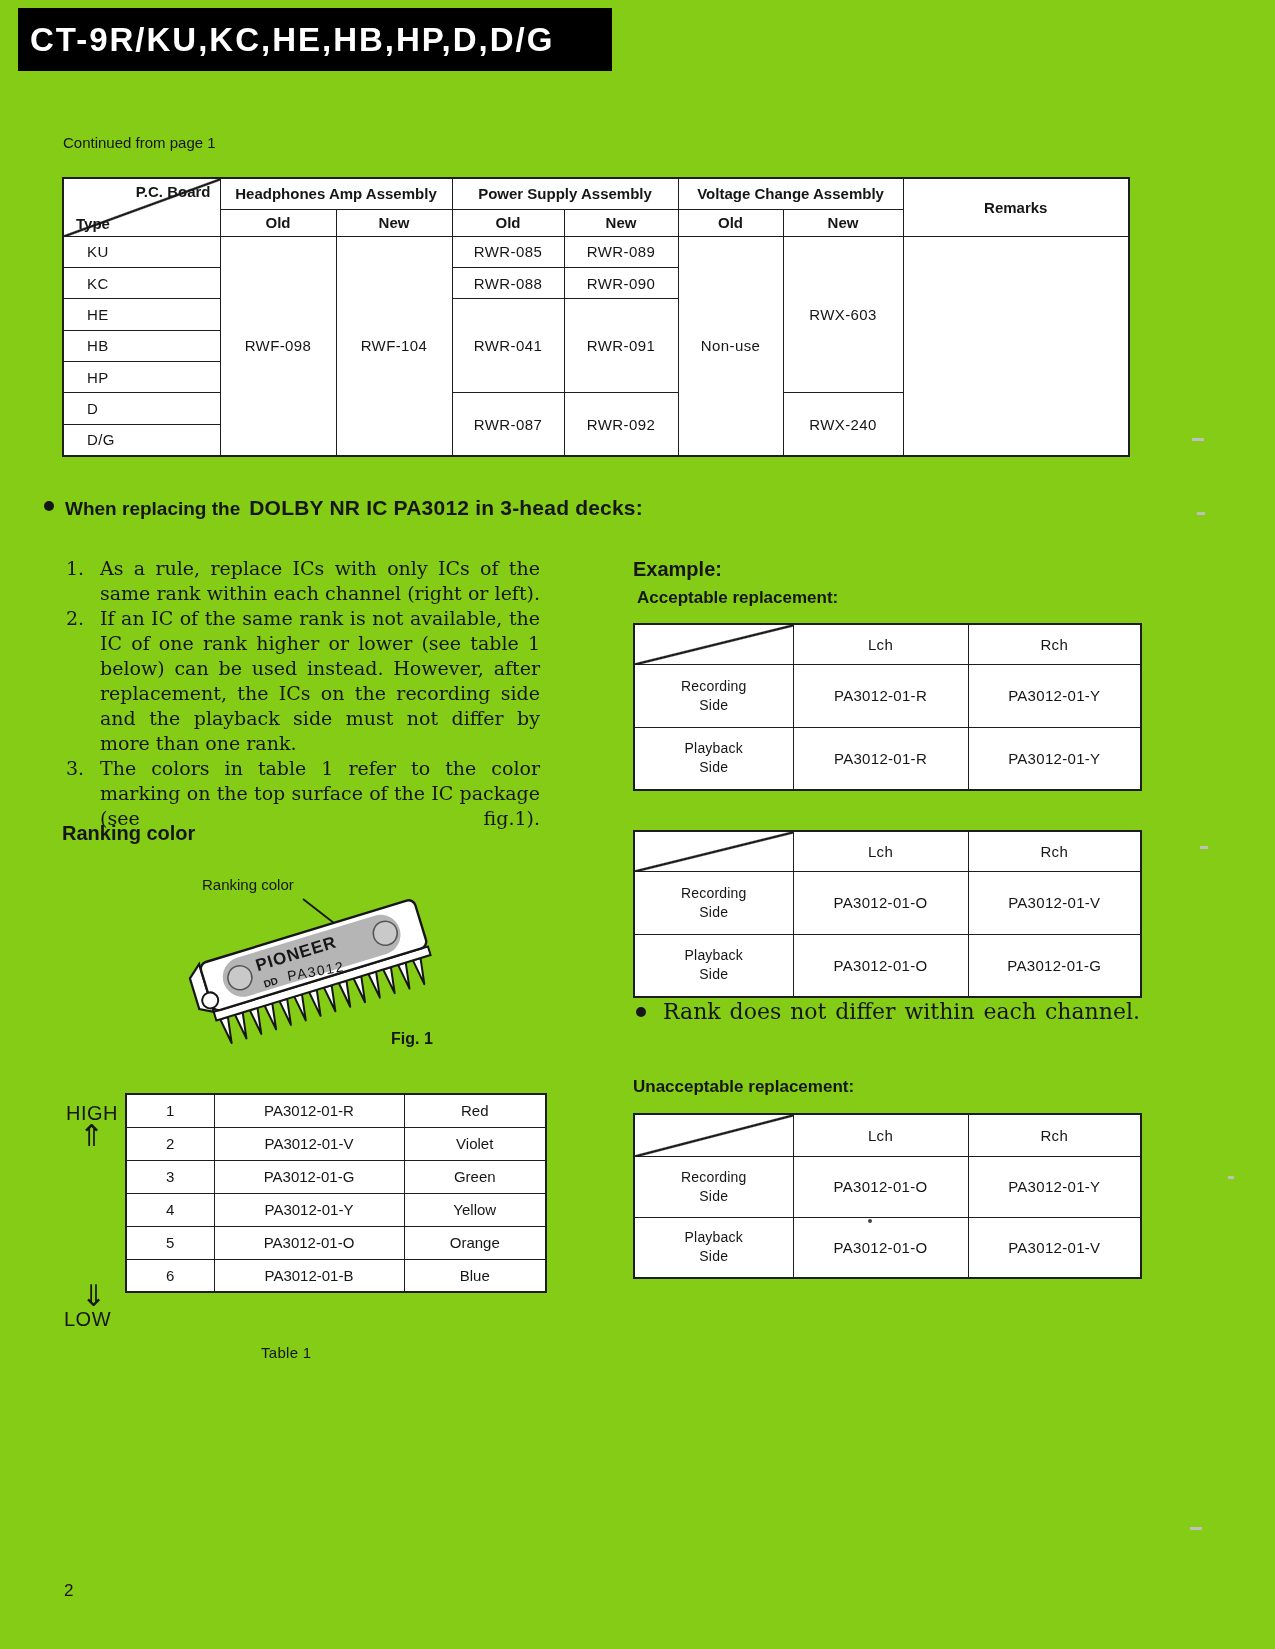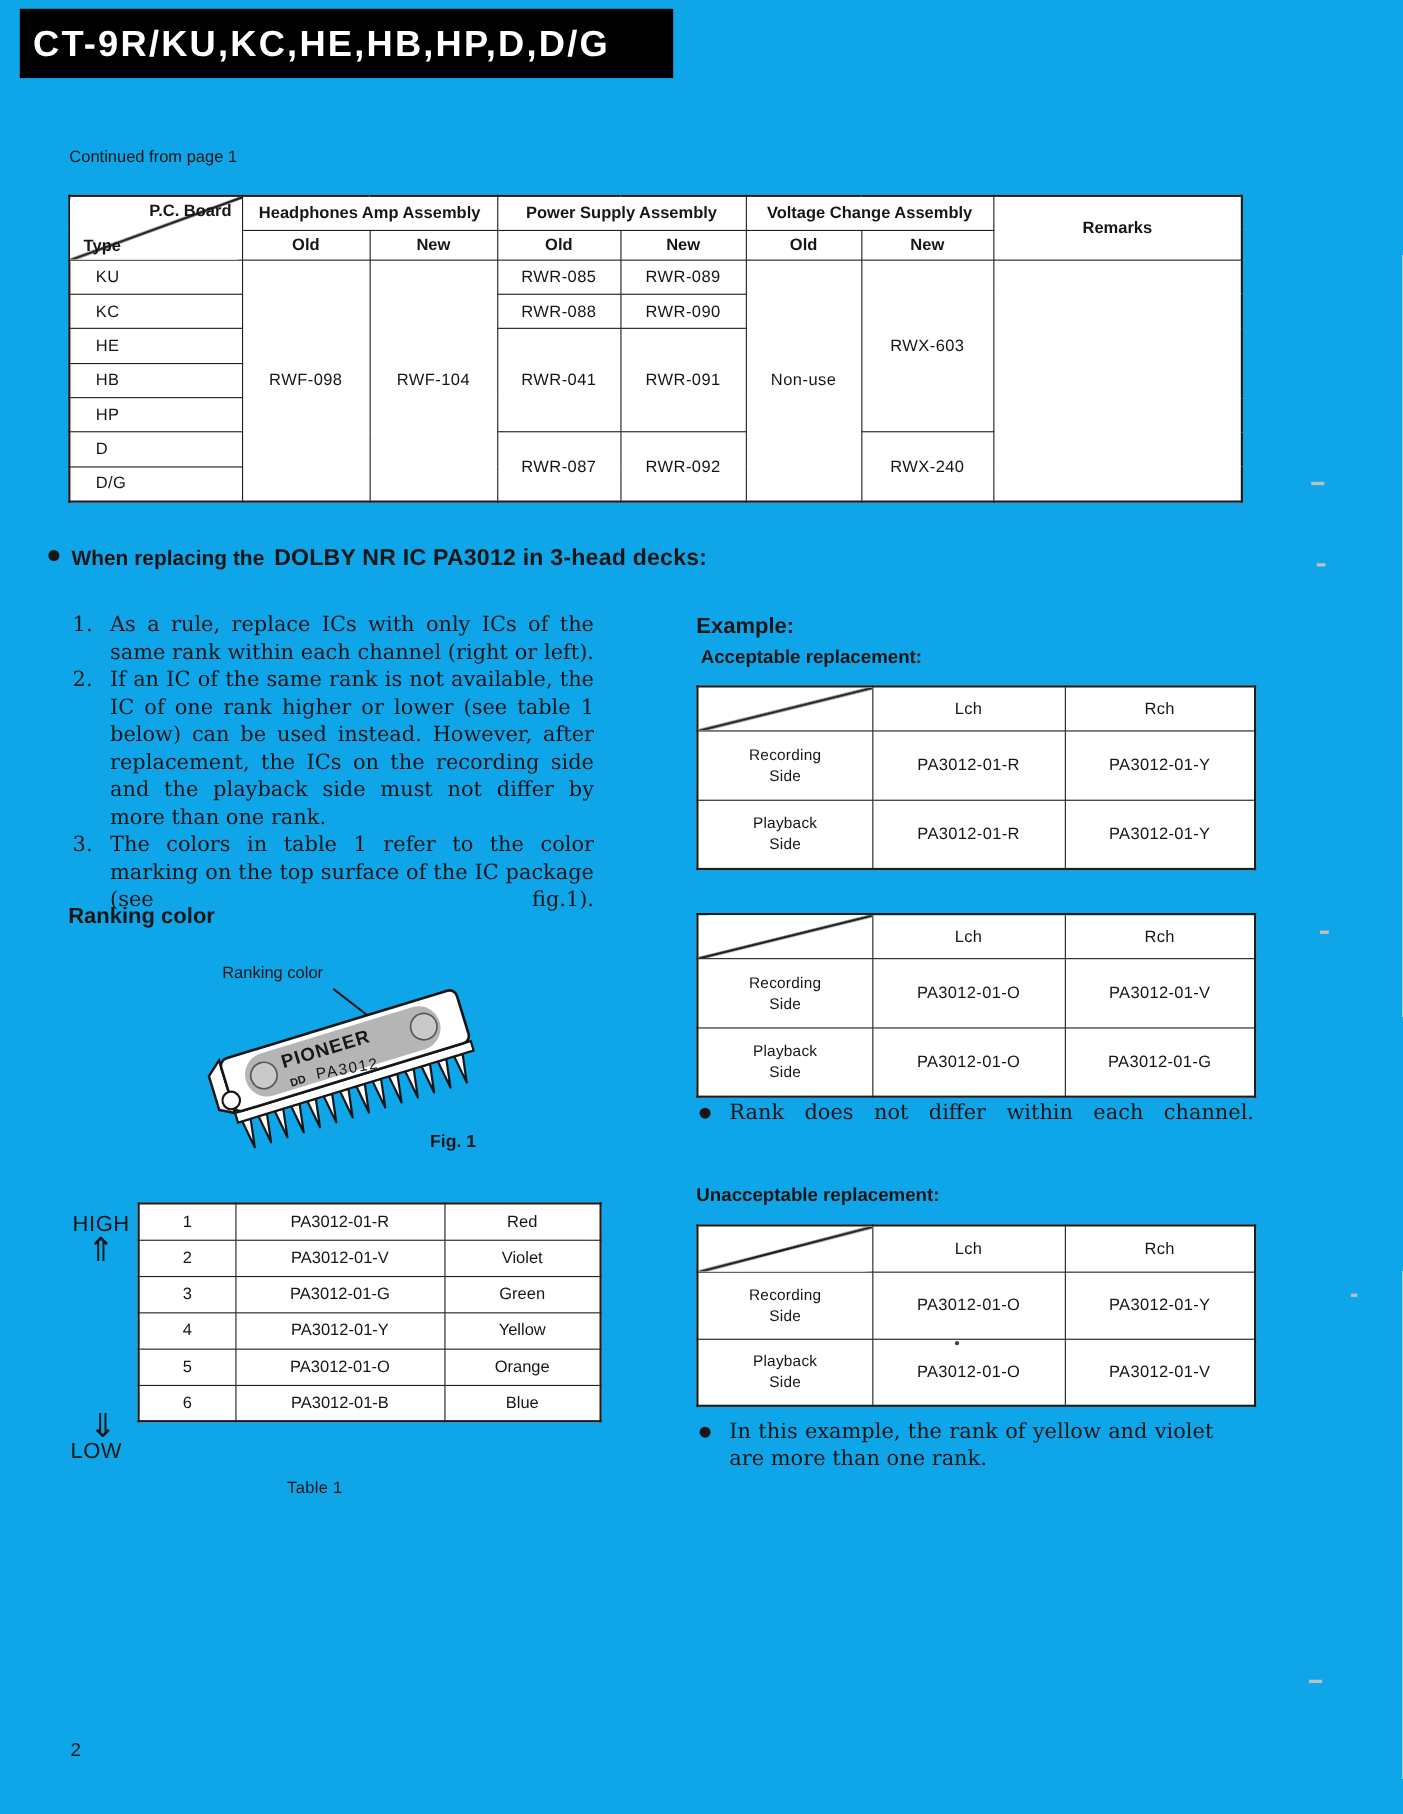--- a/index.html
+++ b/index.html
@@ -1,16 +1,16 @@
 <!DOCTYPE html>
 <html><head>
 <meta charset="utf-8">
 <style>
   html,body{margin:0;padding:0;background:#fff;}
-  #page{position:relative;width:1275px;height:1649px;background:#0ea5e9;
+  #page{position:relative;width:1275px;height:1649px;background:#84cc16;
         font-family:"Liberation Sans",sans-serif;color:#161616;overflow:hidden;}
   .abs{position:absolute;}
 
   
   #banner{left:18px;top:8px;width:594px;height:63px;background:#000;
           display:flex;align-items:center;padding-left:12px;box-sizing:border-box;}
   #banner span{color:#fff;font-weight:bold;font-size:33px;letter-spacing:2px;white-space:nowrap;}
 
   #continued{left:63px;top:134px;font-size:15px;}
 
@@ -49,21 +49,21 @@
   #example-title{left:633px;top:558px;font-weight:bold;font-size:20px;}
   #acc-label{left:637px;top:588px;font-weight:bold;font-size:17px;}
   #unacc-label{left:633px;top:1077px;font-weight:bold;font-size:17px;}
 
   .ex-table{width:507px;border:2.5px solid #1d1d1d;}
   .ex-table tr.hdr{height:40px;}
   .ex-table tr.body{height:63px;}
   .ex-table td{letter-spacing:.3px;}
   .rowlabel{display:block;width:86px;margin:0 auto;font-size:14px;line-height:19px;letter-spacing:.2px;}
 
-  .note{display:flex;font-family:"DejaVu Serif",serif;font-size:19px;line-height:25px;}
+  .note{display:flex;font-family:"DejaVu Serif",serif;font-size:22px;line-height:25px;}
   .note .ntxt{flex:1;text-align:justify;}
   .note .ndot{width:10px;height:10px;border-radius:50%;background:#161616;margin:8px 17px 0 3px;flex:none;}
 
   
   #ranking-heading{left:62px;top:822px;font-weight:bold;font-size:20px;}
   #fig-label{left:202px;top:876px;font-size:15px;}
   #fig-caption{left:391px;top:1030px;font-weight:bold;font-size:16px;}
   #chip-svg{left:180px;top:893px;overflow:visible;}
 
   
@@ -271,24 +271,20 @@
     <tr class="body" style="height:61px;">
       <td>
             <span class="rowlabel">Playback Side</span>
           </td>
       <td>PA3012-01-O</td>
       <td>PA3012-01-V</td>
     </tr>
   </tbody>
     </table>
 
-  <div class="abs note" style="left:633px;top:1289px;width:470px;">
-    <span class="ndot"></span>
-    <span class="ntxt" style="max-width:440px;">In this example, the rank of yellow and violet are more than one rank.</span>
-  </div>
 
   <div class="abs" id="ranking-heading">Ranking color</div>
   <div class="abs" id="fig-label">Ranking color</div>
 
   <svg class="abs" id="chip-svg" width="290" height="140" viewBox="0 0 290 140">
     <defs>
       <polygon id="pin" points="0,0 4,26 8,0" fill="#fff" stroke="#161616" stroke-width="2" stroke-linejoin="round"></polygon>
     </defs>
 
     <line x1="123" y1="6" x2="172" y2="44" stroke="#161616" stroke-width="1.8"></line>

